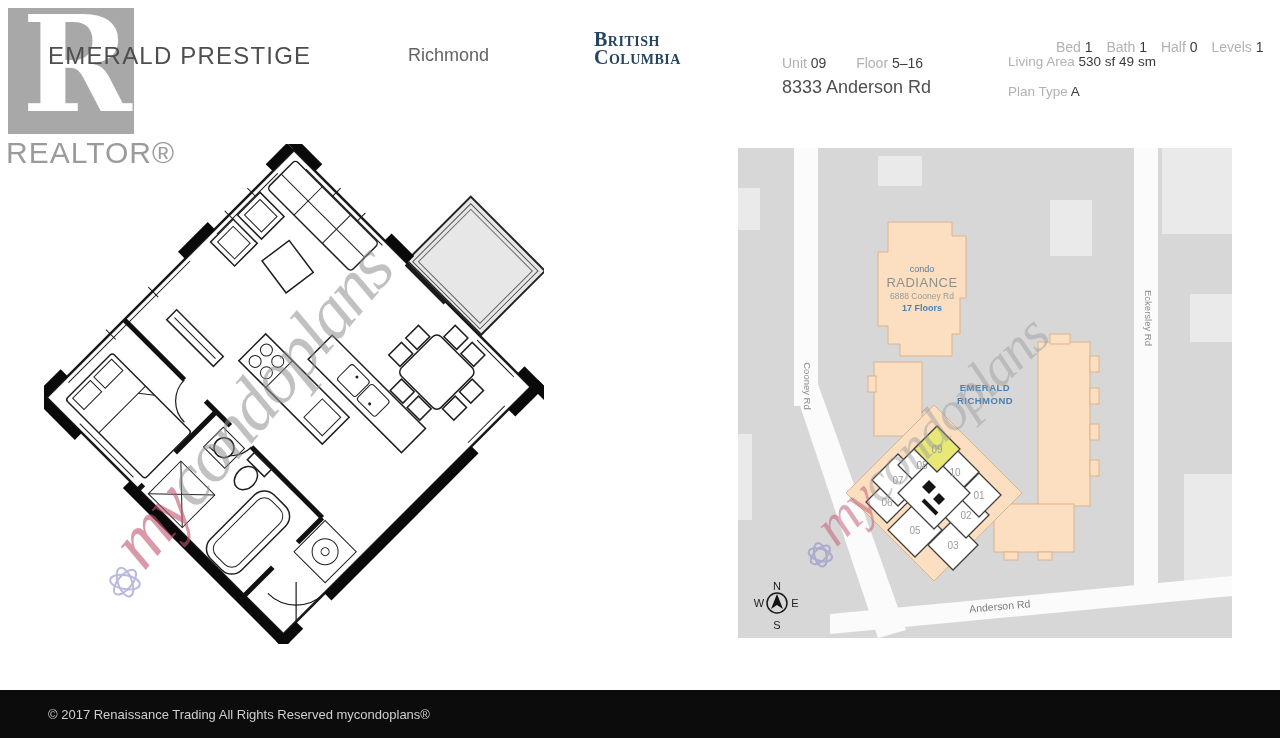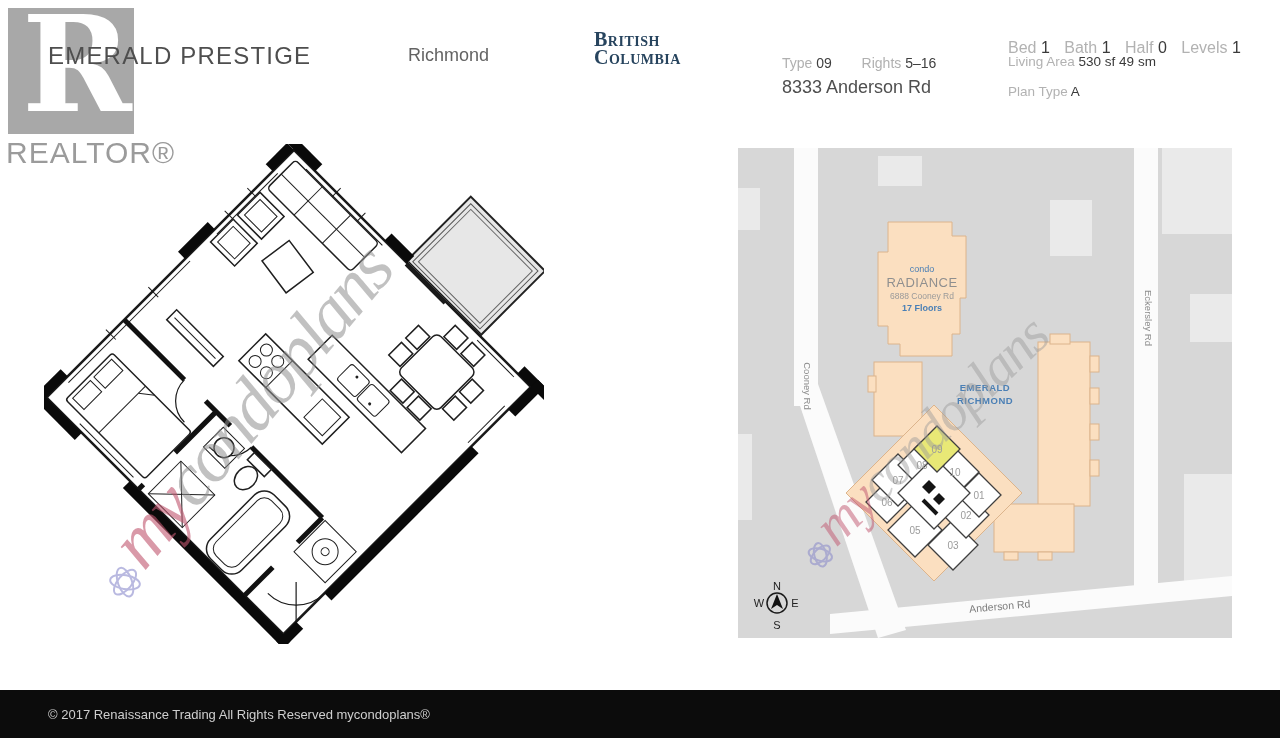--- a/index.html
+++ b/index.html
@@ -13,21 +13,21 @@
              font-weight:bold;font-size:132px;color:#fff;line-height:1.2;}
   .realtor-word{left:6px;top:136px;font-size:30px;color:#9b9b9b;letter-spacing:1px;}
   .page-title{left:48px;top:42px;font-size:24px;color:#4e4e4e;letter-spacing:1.2px;z-index:3;margin:0;font-weight:400;}
   .city{left:408px;top:45px;font-size:18px;color:#636363;}
   .bc-logo{left:594px;top:30px;width:100px;font-family:"Liberation Serif",serif;
            font-variant-caps:small-caps;color:#27445e;font-size:20px;font-weight:600;line-height:0.92;letter-spacing:0.5px;}
   .addr1{left:782px;top:41px;font-size:18px;color:#4f4f4f;margin-top:36px;}
   .addr2{left:782px;top:55px;font-size:14px;color:#3f3f3f;}
   .addr2 .lbl{color:#b0b0b0;}
   .addr2 .gap{display:inline-block;width:22px;}
-  .stats1{left:1008px;top:39px;font-size:16px;color:#3a3a3a;}
+  .stats1{left:1056px;top:39px;font-size:14px;color:#3a3a3a;}
   .stats1 .lbl{color:#b2b2b2;}
   .stats1 .gap{display:inline-block;width:10px;}
   .stats2{left:1008px;top:54px;font-size:13.5px;color:#3a3a3a;}
   .stats2 .lbl{color:#b2b2b2;margin-top:44px;}
   .stats3{left:1008px;top:84px;font-size:13.5px;color:#3a3a3a;}
   .stats3 .lbl{color:#b2b2b2;}
 
   
   svg text{font-family:"Liberation Sans",sans-serif;}
   .win{stroke:#1a1a1a;stroke-width:1;}
@@ -65,24 +65,24 @@
 <h1 class="abs page-title">EMERALD PRESTIGE</h1>
 <div class="abs city">Richmond</div>
 
 <div class="abs bc-logo">
   <div>British</div>
   <div>Columbia</div>
 </div>
 
 <div class="abs addr1">8333 Anderson Rd</div>
 <div class="abs addr2">
-  <span class="lbl">Type</span>
+  <span class="lbl">Unit</span>
   <span>09</span>
   <span class="gap"></span>
-  <span class="lbl">Rights</span>
+  <span class="lbl">Floor</span>
   <span>5–16</span>
 </div>
 
 <div class="abs stats1">
   <span class="lbl">Bed</span>
   <span>1</span><span class="gap"></span>
   <span class="lbl">Bath</span>
   <span>1</span><span class="gap"></span>
   <span class="lbl">Half</span>
   <span>0</span><span class="gap"></span>

